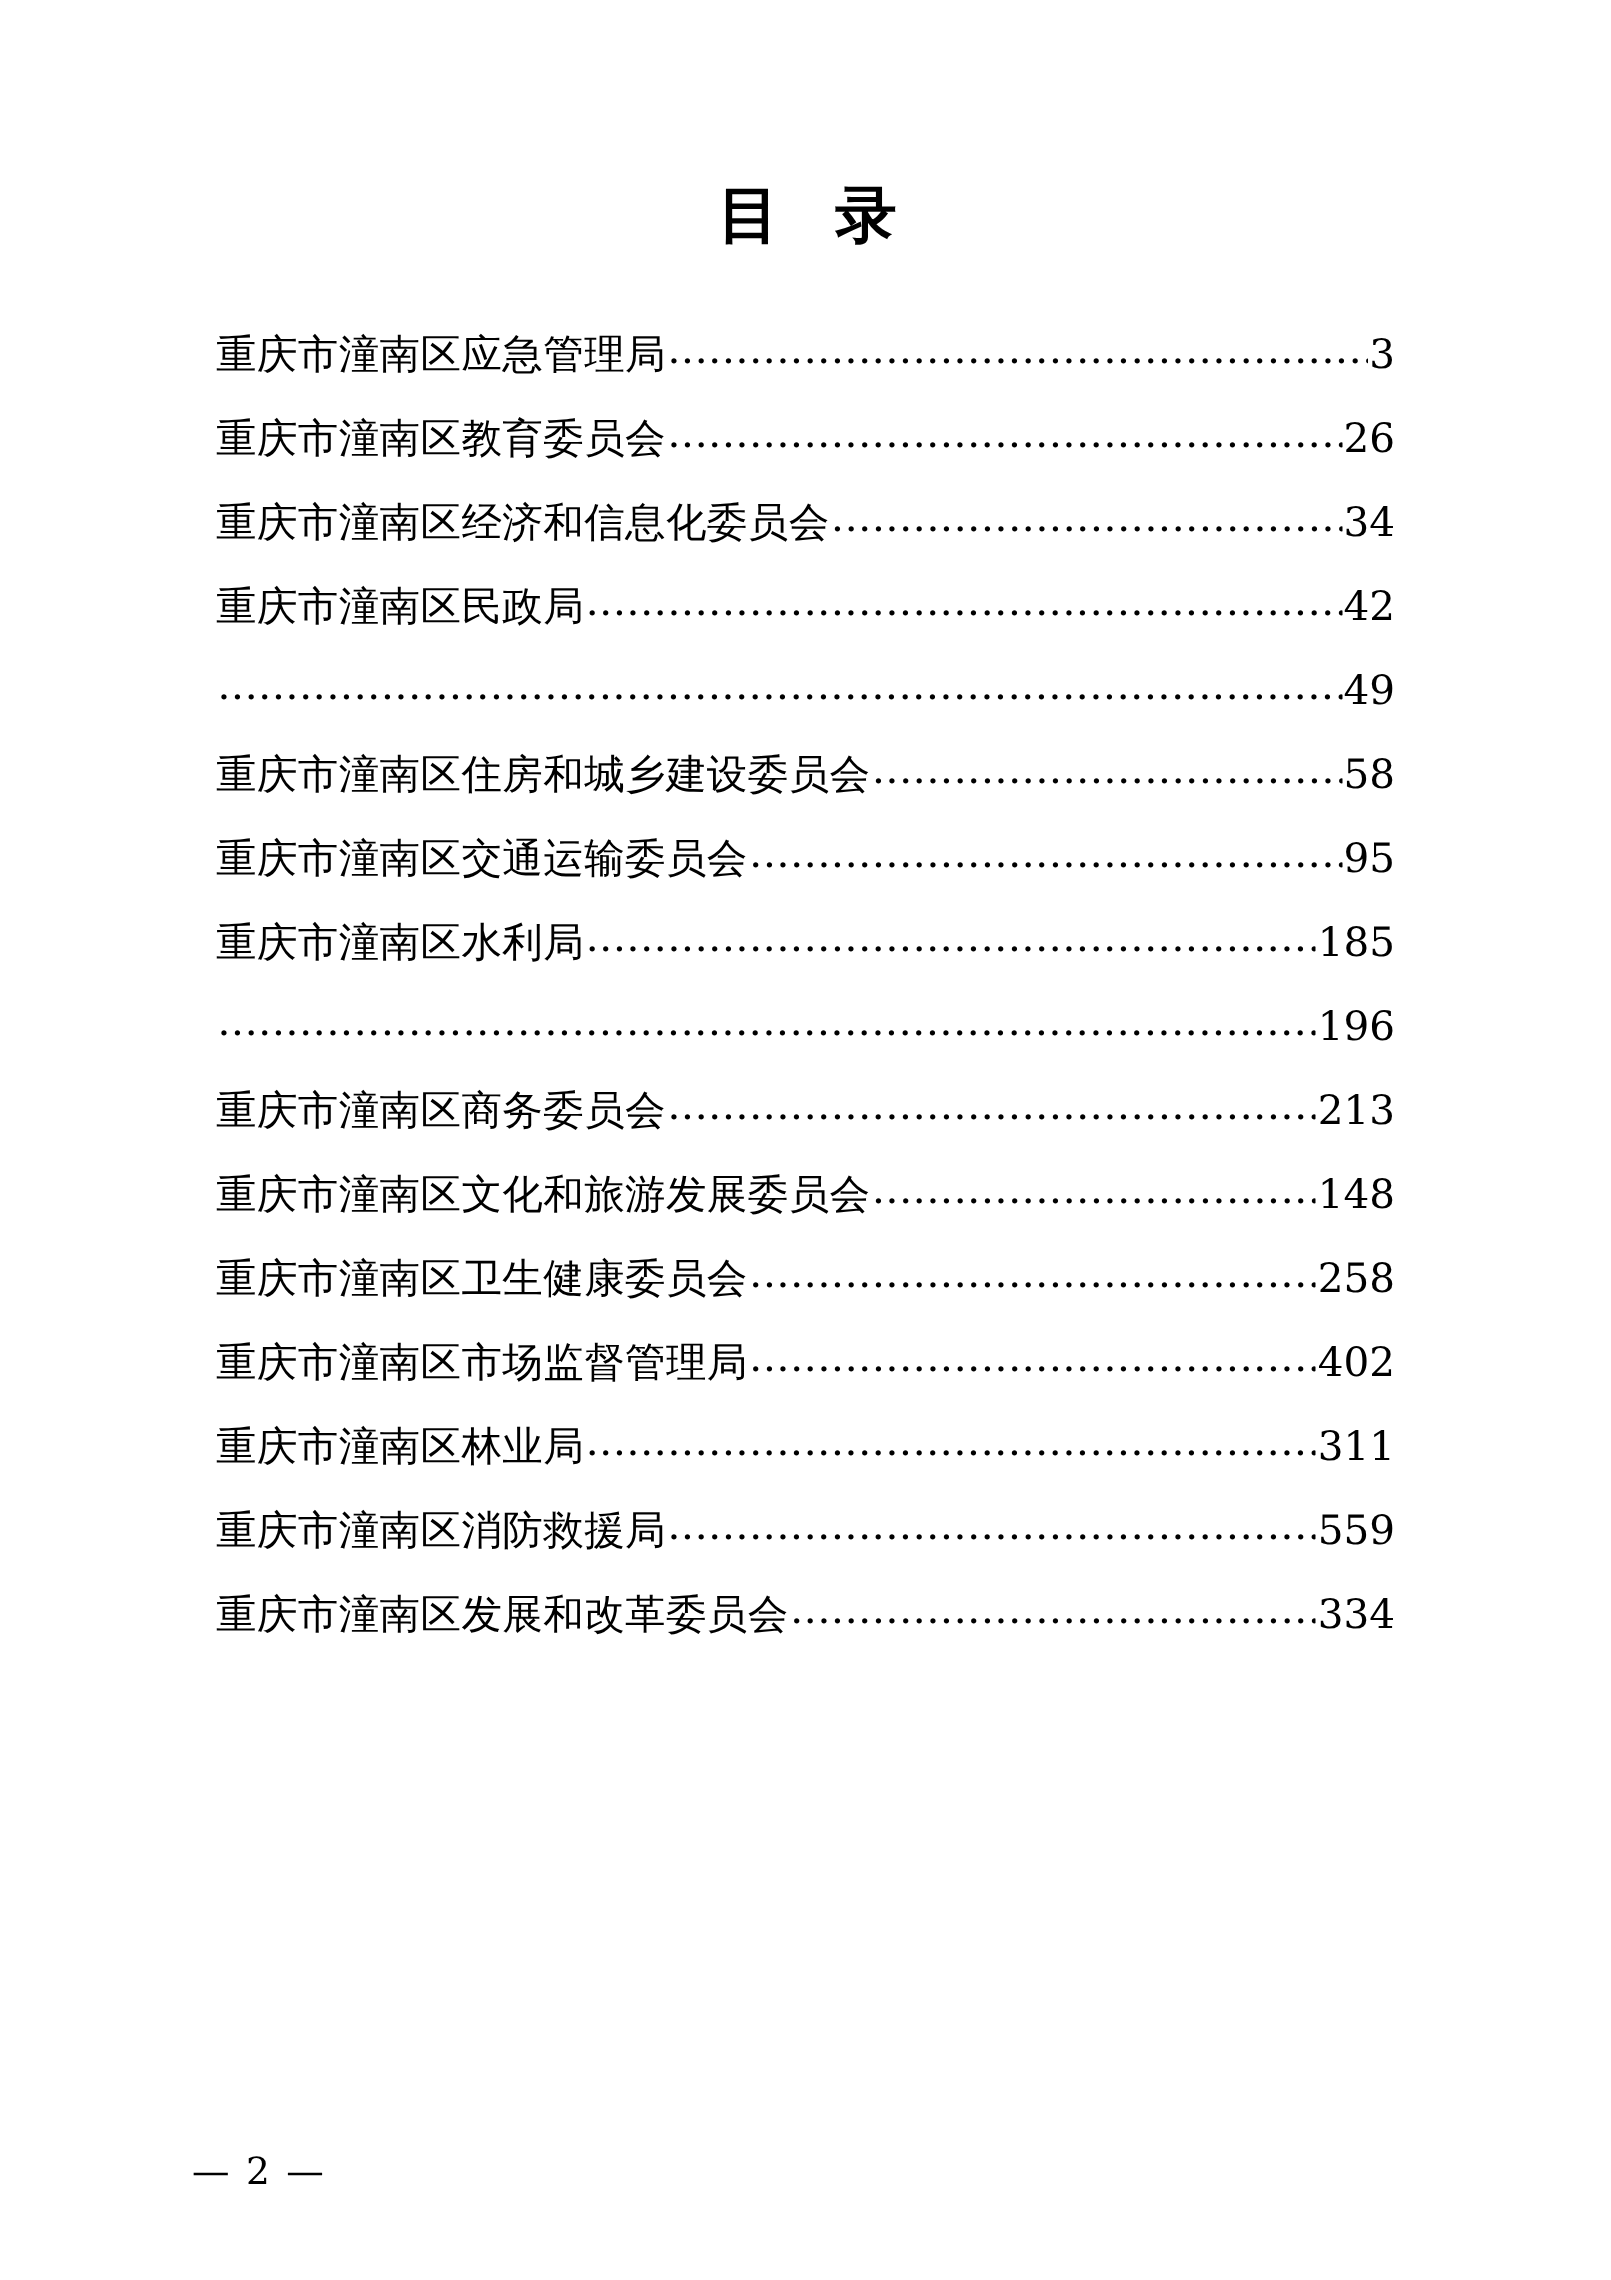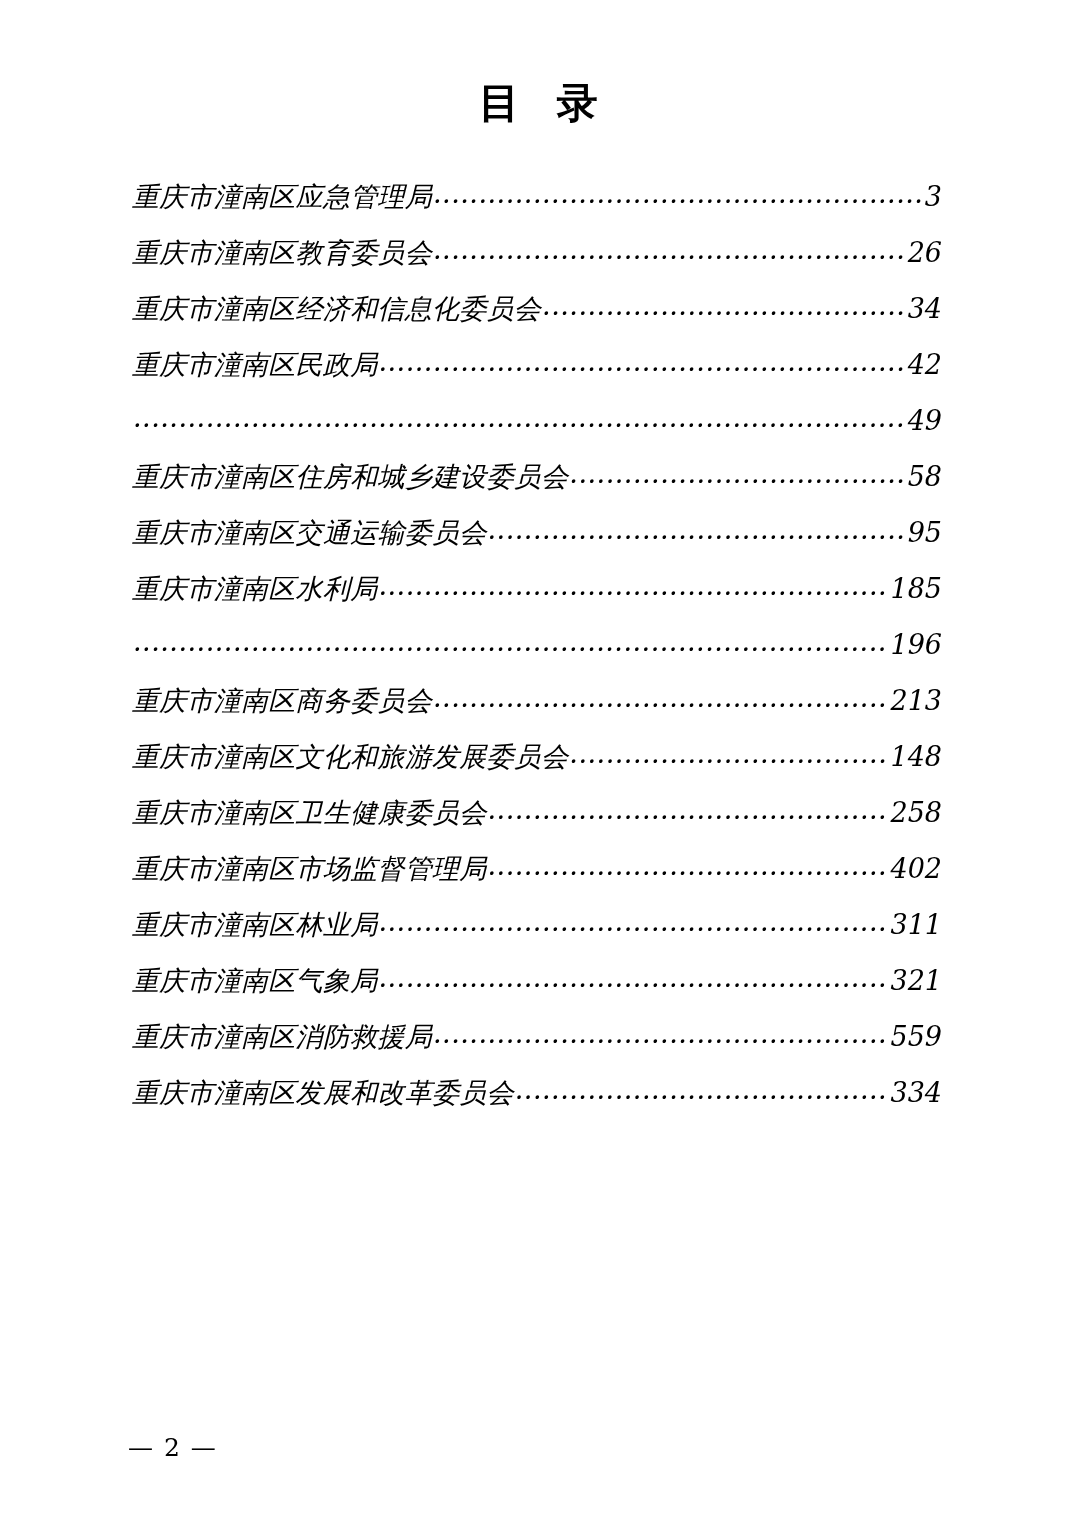--- a/index.html
+++ b/index.html
@@ -20,30 +20,29 @@
     width: 1074px;
     height: 1520px;
     box-sizing: border-box;
   }
   .doc-title {
     text-align: center;
     font-size: 41px;
     font-weight: bold;
     letter-spacing: 0.28em;
     margin: 0;
-    padding-top: 76px;
+    padding-top: 116px;
     padding-left: 14px;
     font-family: "DejaVu Serif", "Liberation Serif", serif;
   }
   .toc {
-    margin: 0;
+    margin: 12px;
     padding: 0;
     list-style: none;
     margin-top: 52px;
-    font-style: italic;
   }
   .toc-entry {
     display: flex;
     align-items: baseline;
     font-size: 27px;
     line-height: 1;
     padding: 0 132px 0 132px;
     height: 56px;
   }
   .entry-label {
@@ -151,25 +150,20 @@
       <span class="entry-label">重庆市潼南区市场监督管理局</span>
       <span class="leader"></span>
       <span class="entry-page">402</span>
     </li>
     <li class="toc-entry">
       <span class="entry-label">重庆市潼南区林业局</span>
       <span class="leader"></span>
       <span class="entry-page">311</span>
     </li>
     <li class="toc-entry">
-      <span class="entry-label">重庆市潼南区气象局</span>
-      <span class="leader"></span>
-      <span class="entry-page">321</span>
-    </li>
-    <li class="toc-entry">
       <span class="entry-label">重庆市潼南区消防救援局</span>
       <span class="leader"></span>
       <span class="entry-page">559</span>
     </li>
     <li class="toc-entry">
       <span class="entry-label">重庆市潼南区发展和改革委员会</span>
       <span class="leader"></span>
       <span class="entry-page">334</span>
     </li>
   </ul>

